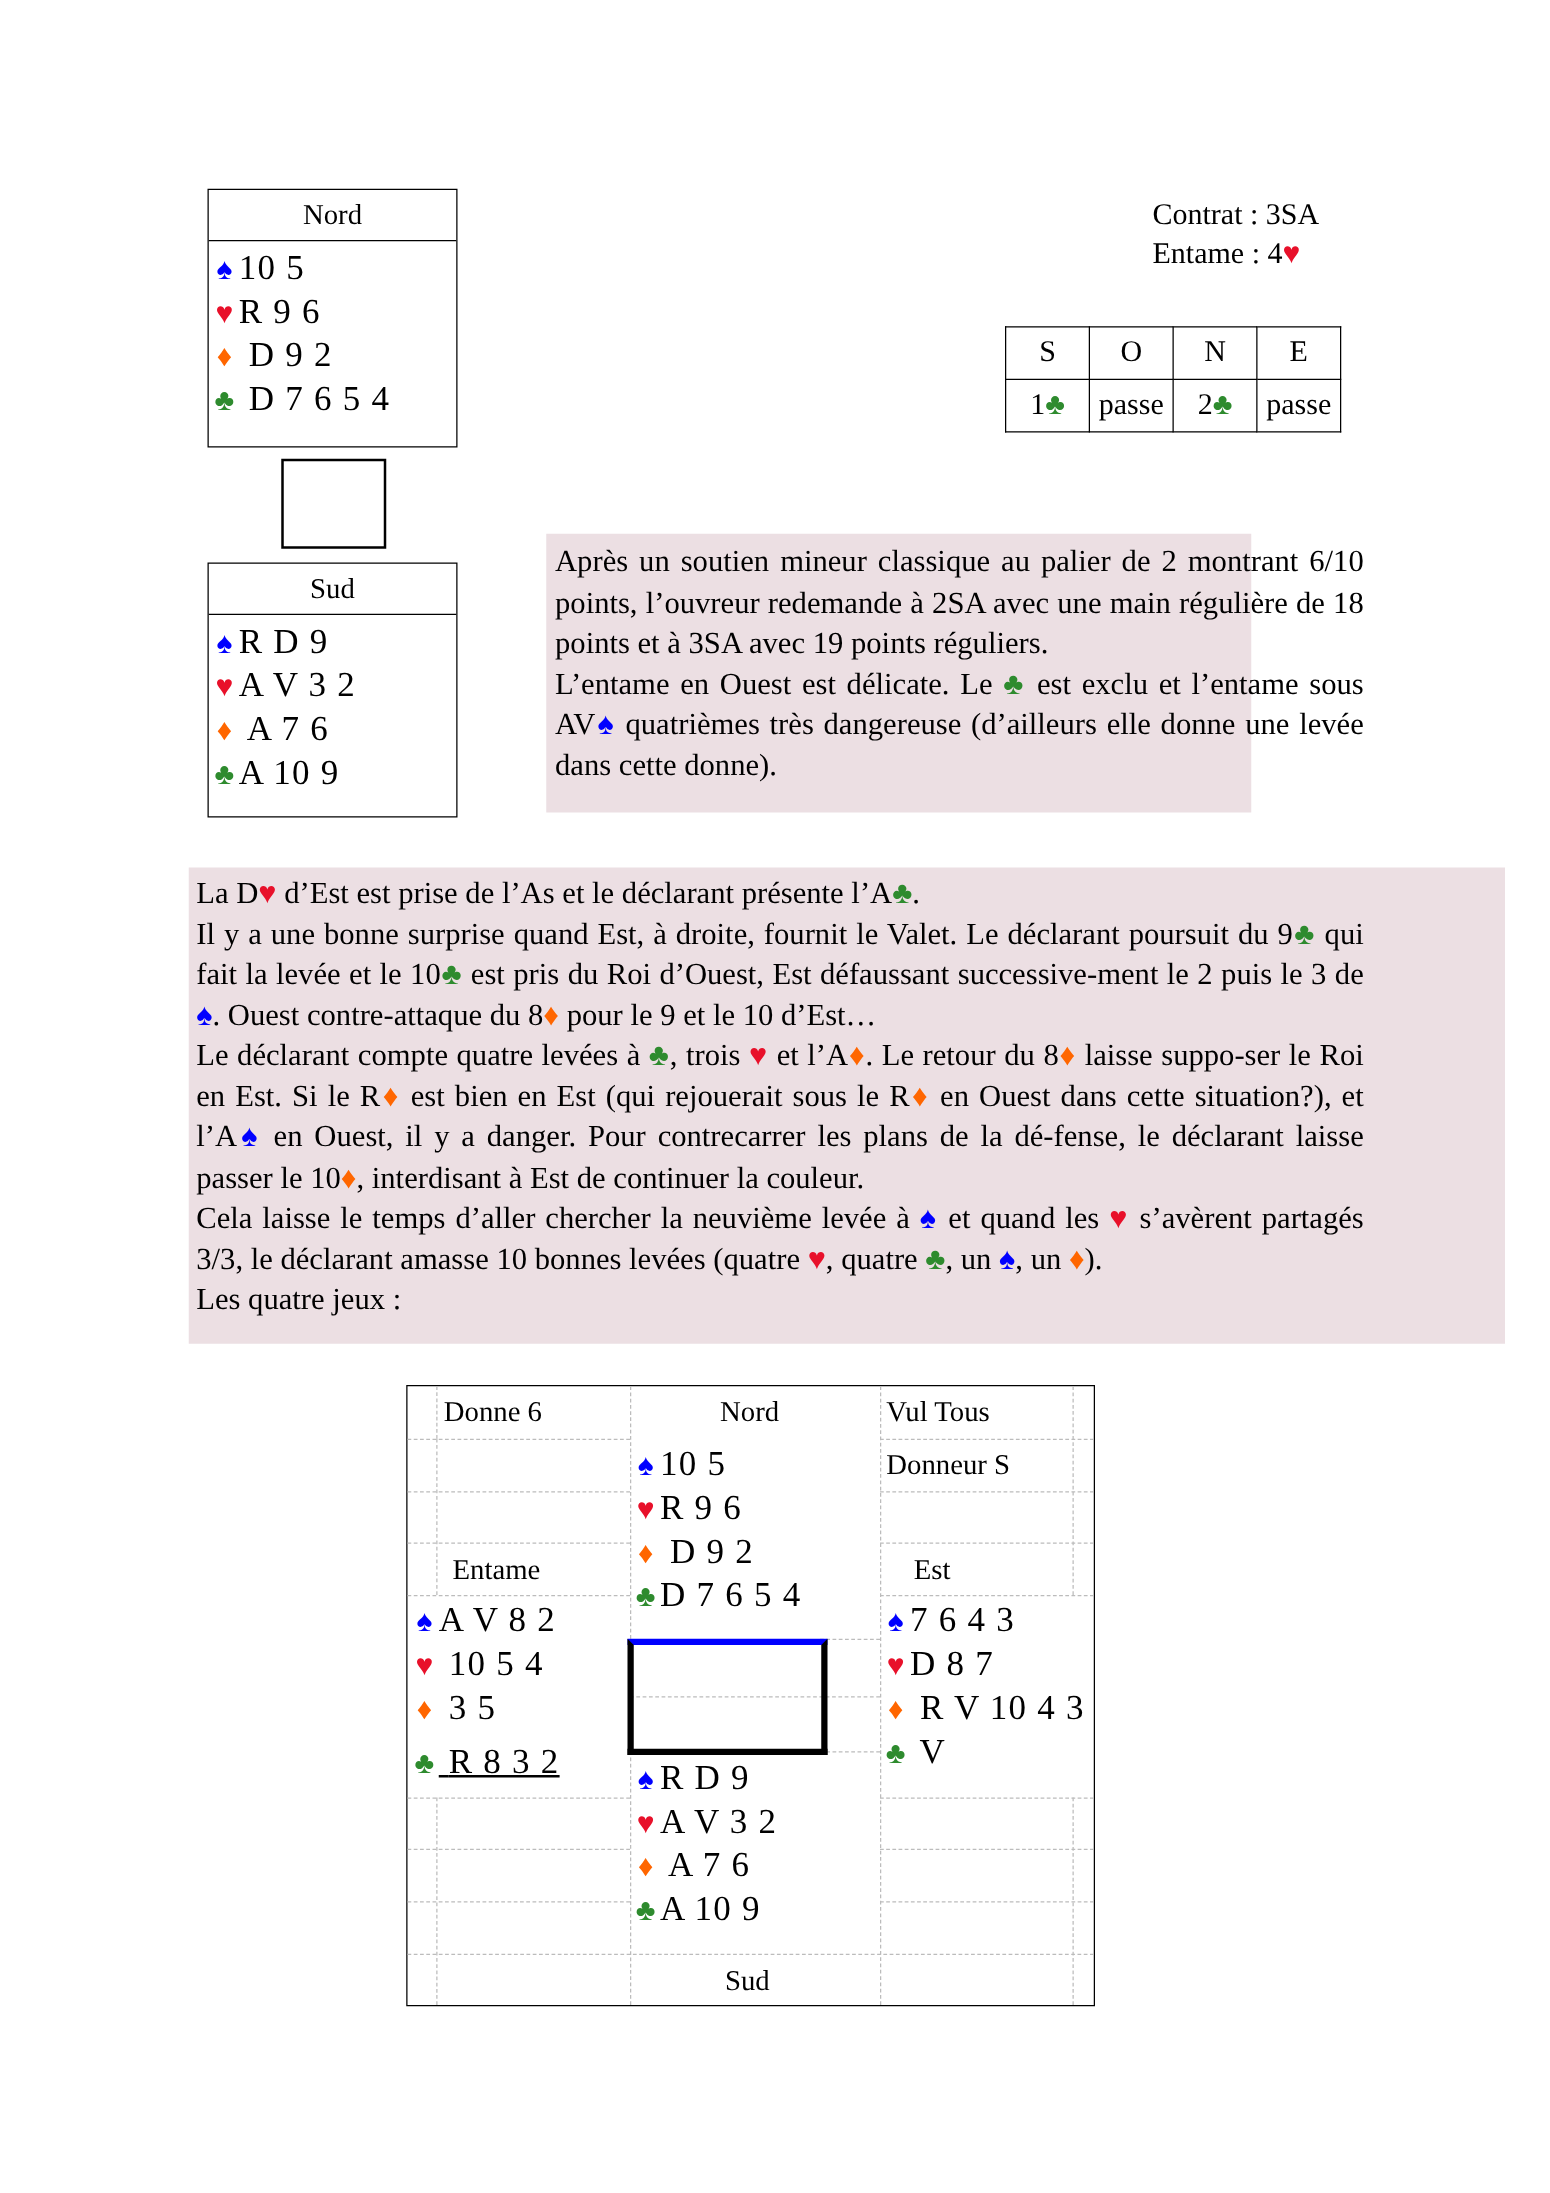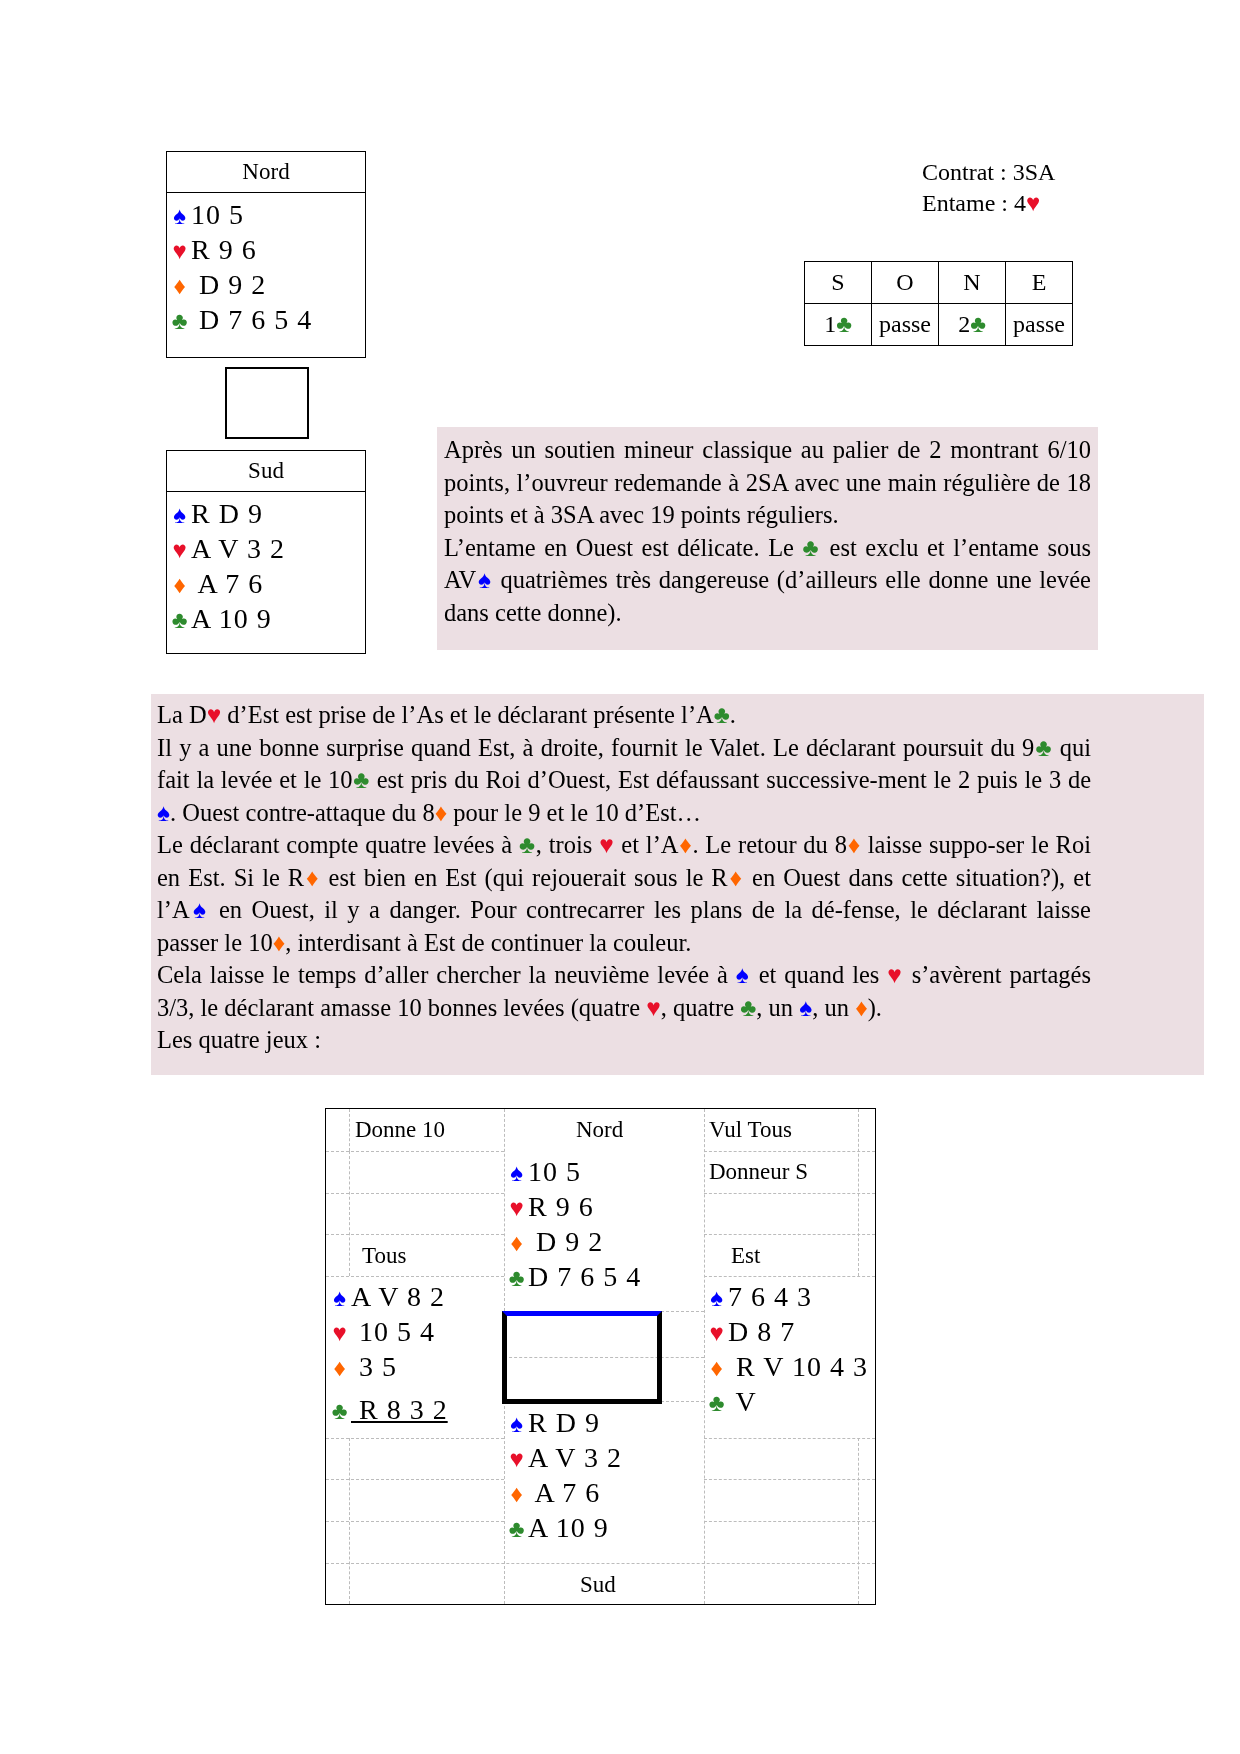--- a/index.html
+++ b/index.html
@@ -12,21 +12,21 @@
   .hand-box .body{padding:4px 0 10px 2px;}
   .line{font-size:28px;line-height:35px;height:35px;white-space:nowrap;letter-spacing:1px;}
   .small-sq{position:absolute;left:225px;top:367px;width:80px;height:68px;border:2px solid #000;}
   
   .contract{position:absolute;left:922px;top:157px;font-size:24px;line-height:31px;}
   
   table.bid{position:absolute;left:804px;top:261px;border-collapse:collapse;font-size:24px;}
   table.bid td{border:1.5px solid #000;width:66px;height:41px;text-align:center;padding:0;}
   
   .panel{position:absolute;background:#ecdfe3;font-size:24.5px;line-height:32.5px;text-align:justify;}
-  .p1{left:437px;top:427px;width:661px;height:223px;padding:0;}
+  .p1{left:437px;top:427px;width:564px;height:223px;padding:0;}
   .p1 .txt{position:absolute;left:7px;top:7px;width:647px;}
   .p2{left:151px;top:694px;width:1053px;height:381px;}
   .p2 .txt{position:absolute;left:6px;top:5px;width:934px;}
   .para{display:block;}
   
   .deal{position:absolute;left:325px;top:1108px;width:549px;height:495px;border:1.5px solid #000;}
   .hd{position:absolute;border-top:1px dashed #bcbcbc;height:0;}
   .vd{position:absolute;border-left:1px dashed #bcbcbc;width:0;}
   .lbl{position:absolute;font-size:23px;white-space:nowrap;}
   .dl{position:absolute;font-size:28px;line-height:35px;white-space:nowrap;letter-spacing:1px;}
@@ -119,25 +119,25 @@
   <div class="hd" style="left:178px;top:248px;width:200px;"></div>
   <div class="hd" style="left:330px;top:292px;width:48px;"></div>
   <div class="hd" style="left:0;top:329px;width:178px;"></div>
   <div class="hd" style="left:378px;top:329px;width:171px;"></div>
   <div class="hd" style="left:0;top:370px;width:178px;"></div>
   <div class="hd" style="left:378px;top:370px;width:171px;"></div>
   <div class="hd" style="left:0;top:412px;width:178px;"></div>
   <div class="hd" style="left:378px;top:412px;width:171px;"></div>
   <div class="hd" style="left:0;top:454px;width:549px;"></div>
 
-  <div class="lbl" style="left:29px;top:8px;">Donne 10</div>
+  <div class="lbl" style="left:29px;top:8px;">Donne 6</div>
   <div class="lbl" style="left:250px;top:8px;">Nord</div>
   <div class="lbl" style="left:383px;top:8px;">Vul Tous</div>
   <div class="lbl" style="left:383px;top:50px;">Donneur S</div>
-  <div class="lbl" style="left:36px;top:134px;">Tous</div>
+  <div class="lbl" style="left:36px;top:134px;">Entame</div>
   <div class="lbl" style="left:405px;top:134px;text-align:center;">Est</div>
   <div class="lbl" style="left:254px;top:463px;">Sud</div>
 
   <div class="dl" style="left:180px;top:45px;"><span class="suit sp">♠</span><span>10 5</span></div>
   <div class="dl" style="left:180px;top:80px;"><span class="suit he">♥</span><span>R 9 6</span></div>
   <div class="dl" style="left:180px;top:115px;"><span class="suit di">♦</span> <span>D 9 2</span></div>
   <div class="dl" style="left:180px;top:150px;"><span class="suit cl">♣</span><span>D 7 6 5 4</span></div>
 
   <div class="dl" style="left:3px;top:170px;"><span class="suit sp">♠</span><span>A V 8 2</span></div>
   <div class="dl" style="left:3px;top:205px;"><span class="suit he">♥</span> <span>10 5 4</span></div>

